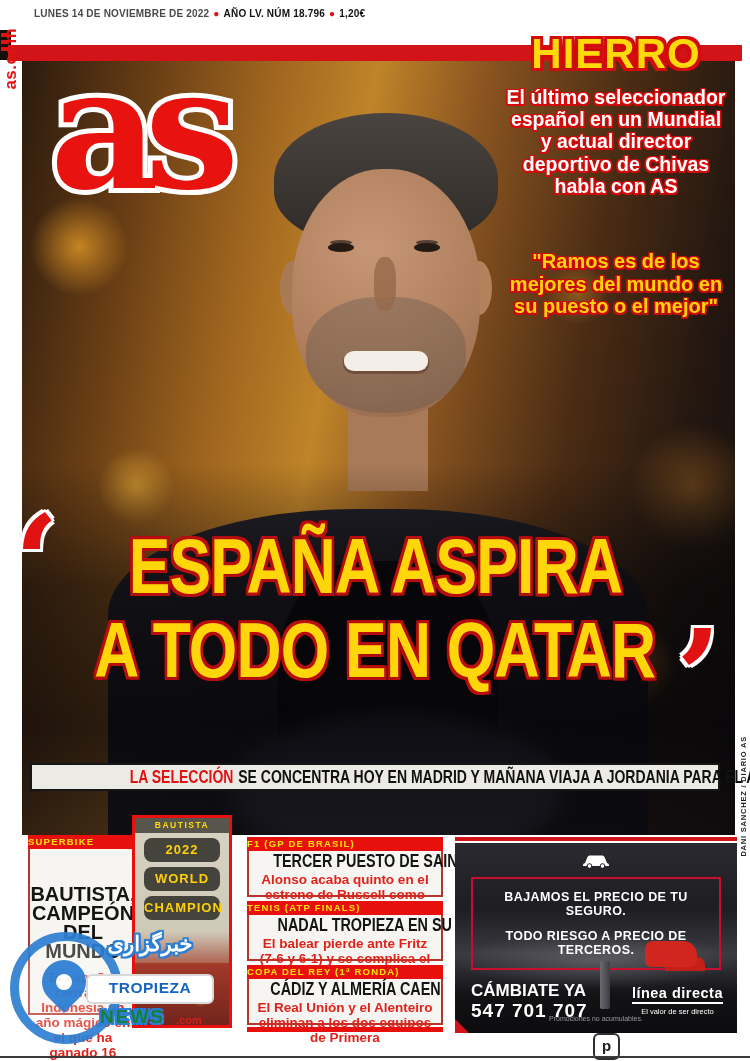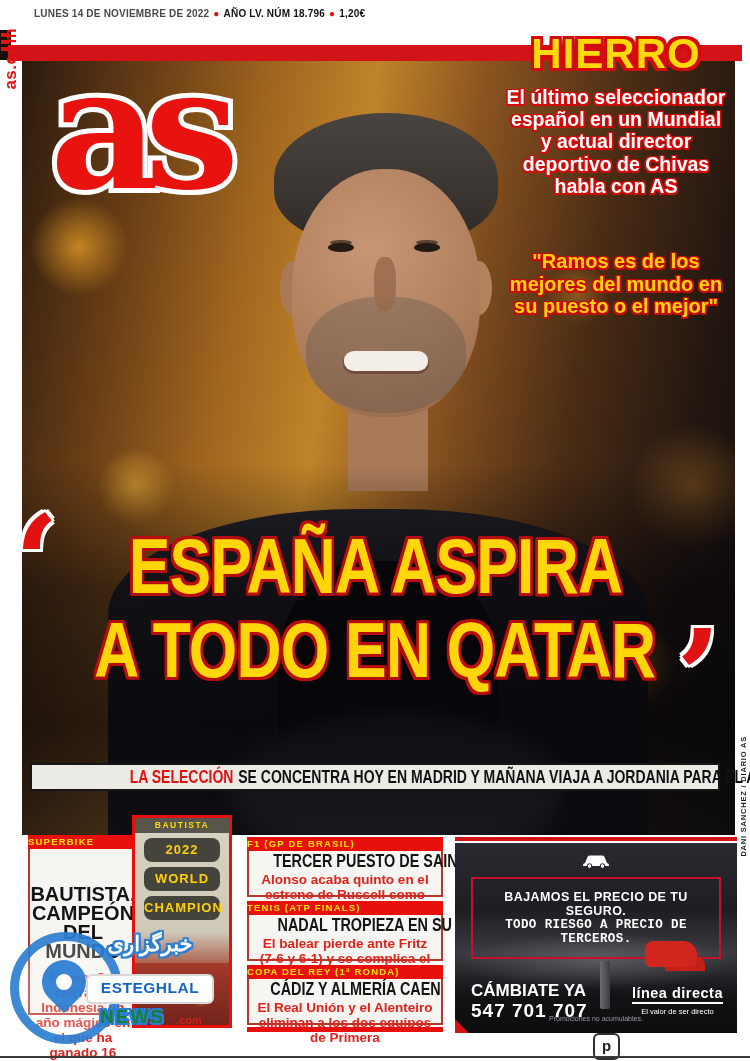--- a/index.html
+++ b/index.html
@@ -108,21 +108,21 @@
 
   
   #adrule{left:455px;top:837px;width:282px;height:4px;background:#d21318;}
   #ad{left:455px;top:843px;width:282px;height:190px;overflow:hidden;
       background:
         radial-gradient(ellipse 200px 40px at 50% 62%, rgba(160,160,170,.35), rgba(0,0,0,0) 70%),
         linear-gradient(180deg,#2a2a30 0%,#1d1d22 35%,#3a3a40 58%,#131316 80%,#0c0c0e 100%);}
   #ad-carwrap{position:absolute;left:0;top:10px;width:100%;text-align:center;}
   #ad-claim{position:absolute;left:16px;top:34px;width:250px;box-sizing:border-box;border:2px solid #c8102e;
       padding:11px 4px;text-align:center;color:#fff;font-weight:bold;font-size:12.5px;letter-spacing:.4px;}
-  #ad-claim .l2{font-family:Liberation Mono, monospace;}
+  #ad-claim .l2{margin-top:11px;}
   #ad-cta{position:absolute;left:16px;top:138px;color:#fff;font-weight:bold;font-size:17px;line-height:20px;}
   #ad-phone{font-size:19px;letter-spacing:1px;}
   #ad-pillar{position:absolute;left:145px;top:118px;width:10px;height:48px;
       background:linear-gradient(90deg,#6a6a70,#3c3c42);border-radius:2px;}
   #ad-brand{position:absolute;right:14px;top:142px;text-align:center;color:#fff;}
   #ad-brand .name{font-weight:bold;font-size:14.5px;border-bottom:2px solid #fff;padding-bottom:1px;letter-spacing:.5px;}
   #ad-brand .tag{font-size:7.5px;margin-top:3px;}
   #ld-car{position:absolute;right:40px;top:98px;width:52px;height:26px;background:#d0261e;border-radius:8px 14px 6px 6px;
       box-shadow:14px 10px 0 -6px #c32019;}
   #ad-disc{position:absolute;left:0;top:172px;width:100%;text-align:center;color:#9a9aa0;font-size:7px;}
@@ -267,19 +267,19 @@
   </div>
 
   <div class="abs" id="plogo">p</div>
 
   <div class="abs" id="wm">
     <div id="wm-ring"></div>
     <div id="wm-pin">
         <i></i>
       </div>
     <div id="wm-farsi">خبرگزاری</div>
-    <div id="wm-name">ESTEGHLAL</div>
+    <div id="wm-name">TROPIEZA</div>
     <div id="wm-news">NEWS</div>
     <div id="wm-com">.com</div>
   </div>
 
   <div class="abs" id="bottomline"></div>
 </div>
 
 </body></html>

